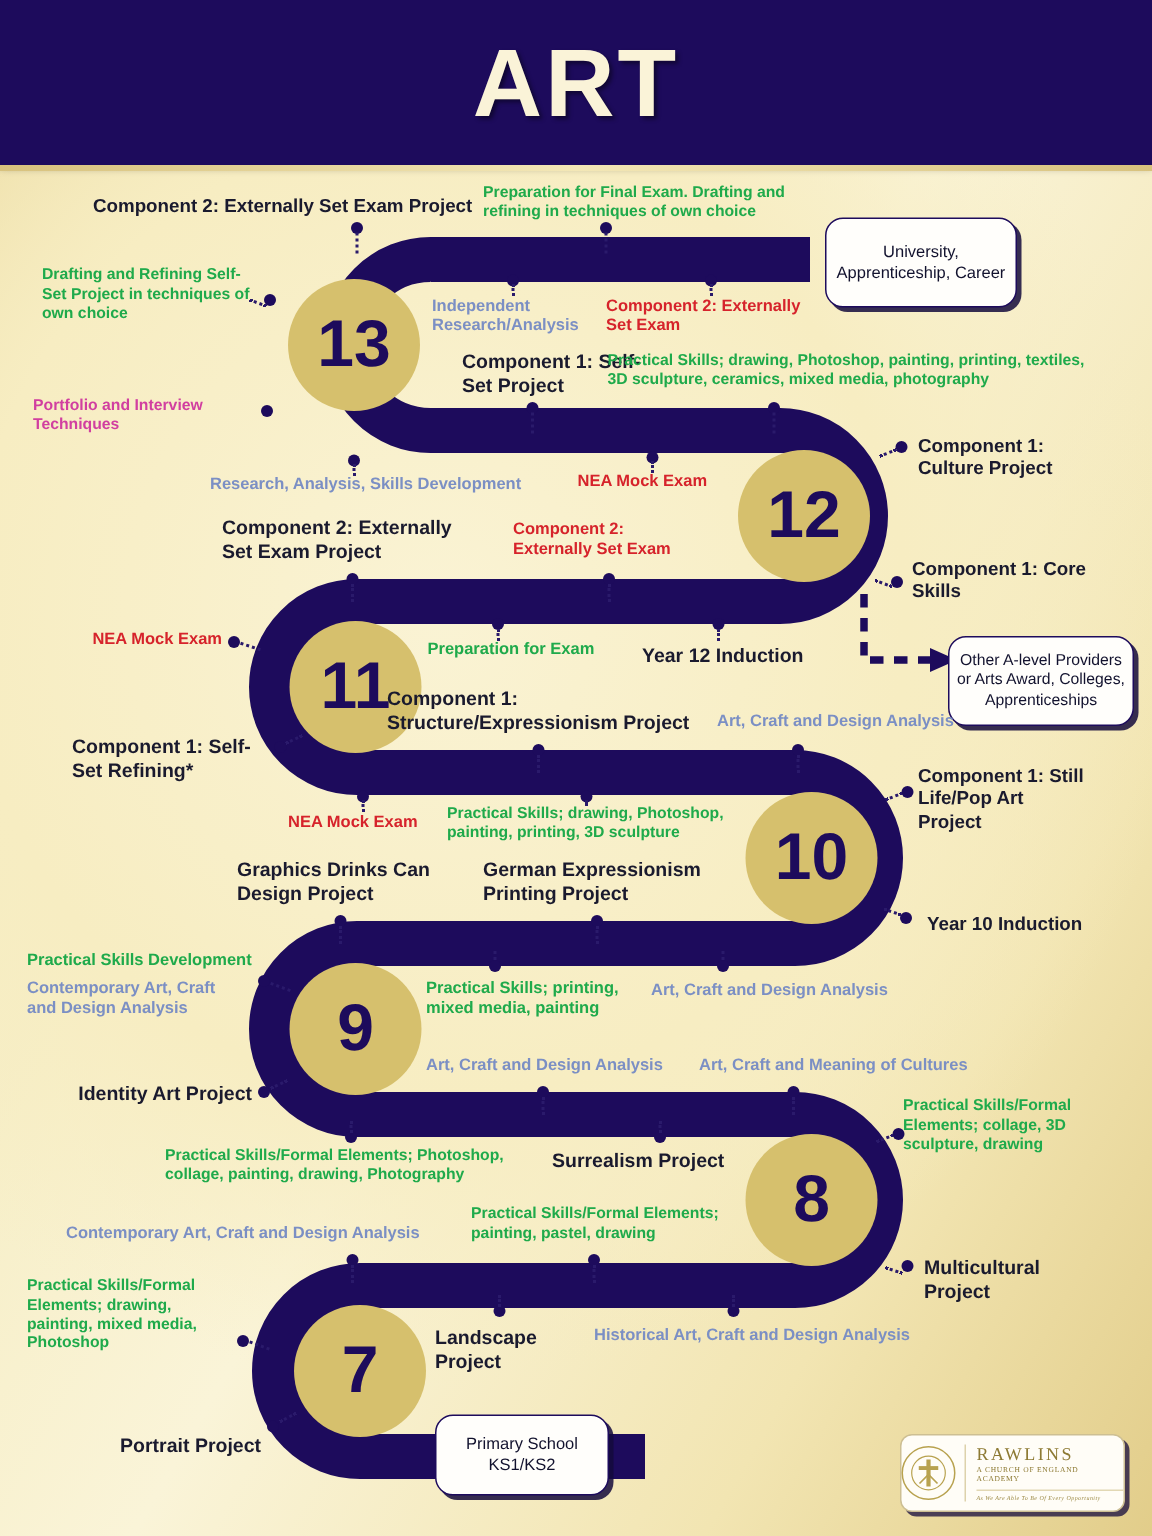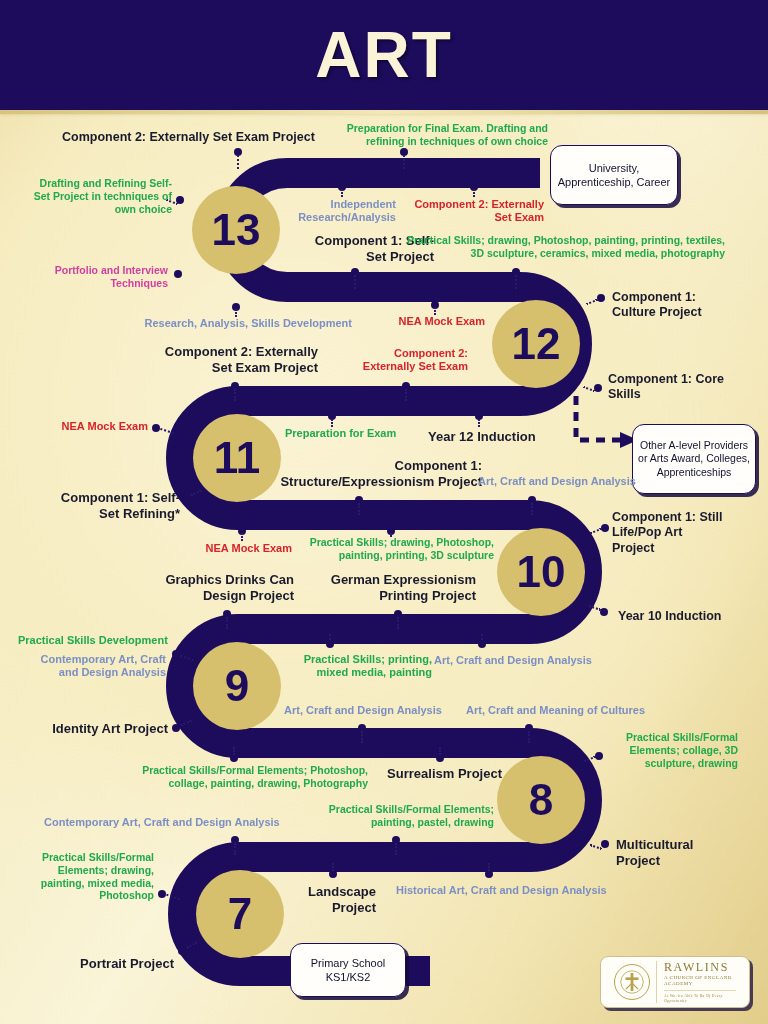--- a/index.html
+++ b/index.html
@@ -50,21 +50,21 @@
     position:absolute;line-height:1.22;
     font-family:"Liberation Sans", sans-serif;
   }
   .c-black{color:#1a1a2e;font-weight:bold;}
   .c-green{color:#1faa4b;font-weight:bold;}
   .c-red{color:#d6232b;font-weight:bold;}
   .c-blue{color:#7b8fc4;font-weight:bold;}
   .c-pink{color:#d13fa0;font-weight:bold;}
   .ta-l{text-align:left;}
   .ta-r{text-align:right;}
-  .ta-c{text-align:right;}
+  .ta-c{text-align:left;}
 
   
   .dot{
     position:absolute;width:8px;height:8px;border-radius:50%;
     background:#1d0b5c;
   }
   .stem{
     position:absolute;width:0;border-left:2px dotted #2a1a6b;
   }
   .stem-h{
@@ -79,21 +79,21 @@
     display:flex;align-items:center;justify-content:center;
     text-align:center;color:#12122e;font-weight:normal;
     font-family:"Liberation Sans", sans-serif;line-height:1.3;
   }
 
   
   #logo{
     position:absolute;background:#fffdf7;
     border:1px solid #cdbf93;border-radius:8px;
     box-shadow:3px 3px 0 rgba(20,10,60,.75);
-    display:flex;align-items:center;gap:6px;padding:5px 13px;
+    display:flex;align-items:center;gap:6px;padding:5px 0;
     box-sizing:border-box;
   }
   #logo .crest{
     width:34px;height:34px;border-radius:50%;
     border:1.5px solid #b8a24f;
     display:flex;align-items:center;justify-content:center;
     flex:0 0 auto;
   }
   #logo .ltext{display:flex;flex-direction:column;justify-content:center;border-left:1px solid #ddd2ab;padding-left:7px;}
   #logo .lname{color:#8d7a33;font-family:"Liberation Serif", serif;font-size:12px;letter-spacing:1.6px;line-height:1.1;}
@@ -207,21 +207,21 @@
 
   <div class="lab c-black ta-l" style="left:608px;top:372px;width:118px;font-size:12.5px;">Component 1: Core Skills</div>
   <div class="dot" style="left:594px;top:384px;"></div>
   <div class="stem-h" style="left:583px;top:388px;width:12px;transform:rotate(20deg);"></div>
 
   <svg style="position:absolute;left:570px;top:392px;width:90px;height:66px;">
     <path d="M 6,4 L 6,48 L 52,48" fill="none" stroke="#1d0b5c" stroke-width="5" stroke-dasharray="9,7"></path>
     <path d="M 50,40 L 68,48 L 50,56 Z" fill="#1d0b5c"></path>
   </svg>
 
-  <div class="callout" style="left:632px;top:424px;width:124px;height:70px;font-size:10.5px;padding:0 5px;box-sizing:border-box;">
+  <div class="callout" style="left:632px;top:424px;width:124px;height:60px;font-size:10.5px;padding:0 5px;box-sizing:border-box;">
     <span>Other A-level Providers or Arts Award, Colleges, Apprenticeships</span>
   </div>
 
   <div class="lab c-red ta-r" style="left:48px;top:420px;width:100px;font-size:11px;">NEA Mock Exam</div>
   <div class="dot" style="left:152px;top:424px;"></div>
   <div class="stem-h" style="left:160px;top:430px;width:14px;transform:rotate(18deg);"></div>
 
   <div class="lab c-green ta-l" style="left:285px;top:427px;width:140px;font-size:11px;">Preparation for Exam</div>
   <div class="dot" style="left:328px;top:412px;"></div>
   <div class="stem" style="left:331px;top:419px;height:8px;"></div>

